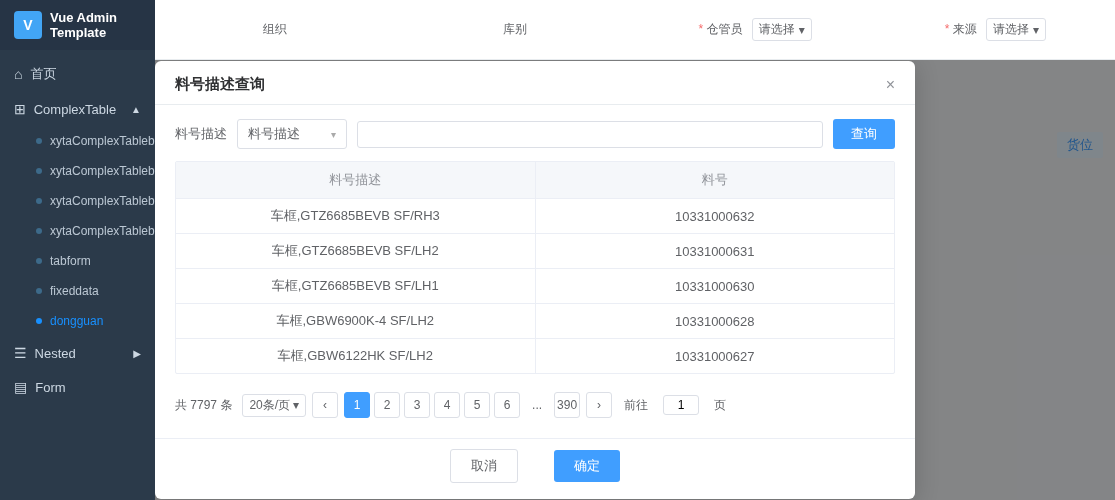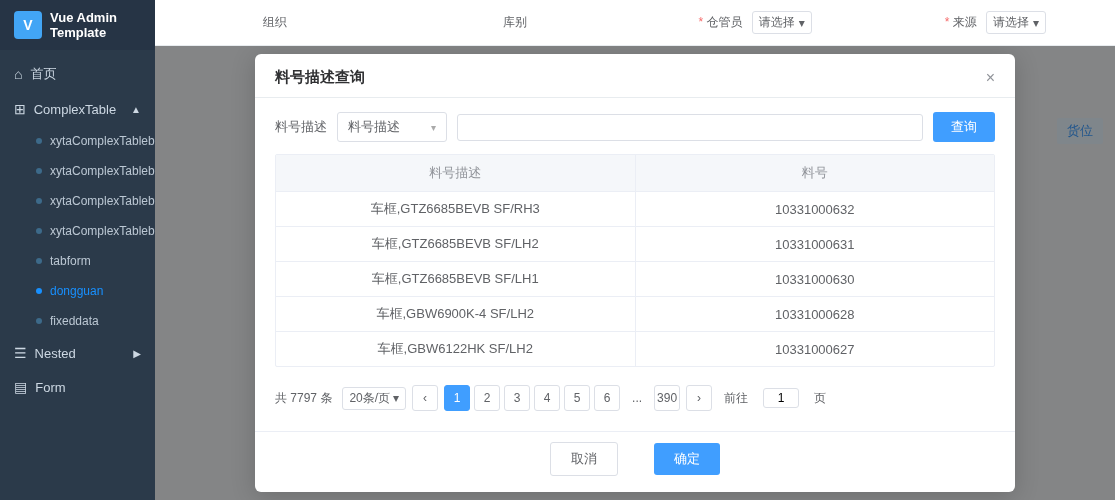--- a/index.html
+++ b/index.html
@@ -73,21 +73,21 @@
     .main-content {
       flex: 1;
       display: flex;
       flex-direction: column;
       overflow: hidden;
       position: relative;
     }
     .main-table-header {
       display: flex;
       align-items: center;
-      height: 46px;
+      height: 60px;
       background: #fff;
       border-bottom: 1px solid #e8ecef;
       padding: 0 12px;
       gap: 25px;
     }
     .col-header {
       font-size: 12px;
       color: #606266;
       flex: 1;
       text-align: center;
@@ -120,21 +120,20 @@
     }
 
     
     .overlay {
       position: absolute;
       top: 0; left: 0; right: 0; bottom: 0;
       background: rgba(0,0,0,0.45);
       z-index: 100;
       display: flex;
       align-items: center;
-      justify-content: center;
     }
     .modal {
       background: #fff;
       border-radius: 6px;
       width: 760px;
       max-height: 460px;
       box-shadow: 0 4px 24px rgba(0,0,0,0.18);
       display: flex;
       flex-direction: column;
       padding: 0;
@@ -268,27 +267,27 @@
       <span>xytaComplexTableble4</span>
     </div>
     <div class="sidebar-sub-item">
       <span class="sidebar-sub-item-dot"></span>
       <span>xytaComplexTableble5</span>
     </div>
     <div class="sidebar-sub-item">
       <span class="sidebar-sub-item-dot"></span>
       <span>tabform</span>
     </div>
+    <div class="sidebar-sub-item">
+      <span class="sidebar-sub-item-dot"></span>
+      <span>fixeddata</span>
+    </div>
     <div class="sidebar-sub-item active">
       <span class="sidebar-sub-item-dot"></span>
       <span>dongguan</span>
-    </div>
-    <div class="sidebar-sub-item">
-      <span class="sidebar-sub-item-dot"></span>
-      <span>fixeddata</span>
     </div>
     <div class="sidebar-group-label">
       <span class="icon">☰</span>
       <span>Nested</span>
       <span class="arrow">▶</span>
     </div>
     <div class="sidebar-group-label">
       <span class="icon">▤</span>
       <span>Form</span>
     </div>

